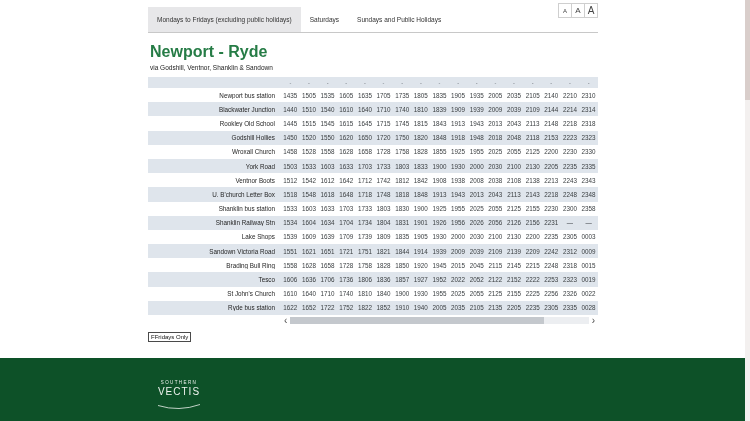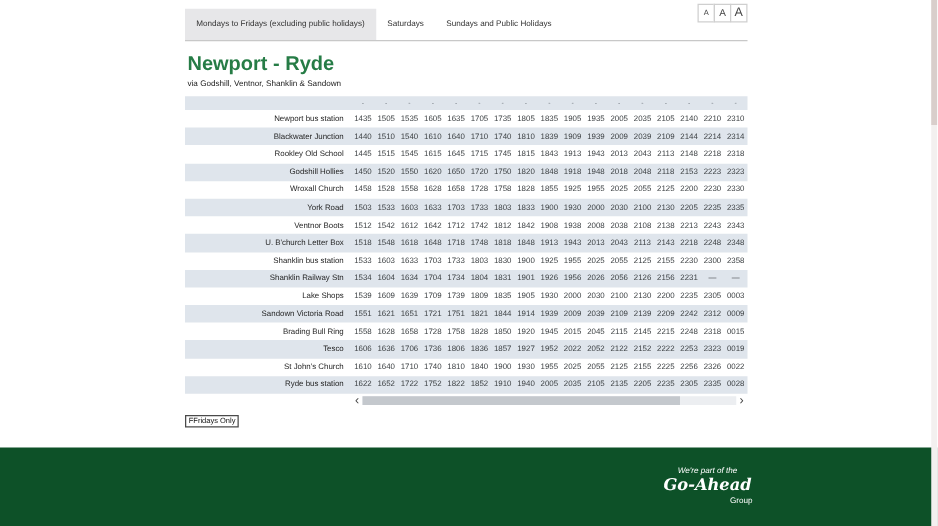--- a/index.html
+++ b/index.html
@@ -430,23 +430,25 @@
       <div class="track">
         <div class="thumb"></div>
       </div>
       <span class="chev">›</span>
     </div>
 
     <div class="legend"><span>F</span><span>Fridays Only</span></div>
   </div>
 
   <div class="footer">
-    <div class="tagline">
-      <div class="tag1">We're part of the</div>
-      <div class="tag2">Go-Ahead</div>
-      <div class="tag3">Group</div>
+    <div class="logo">
+      <div class="logo-top">SOUTHERN</div>
+      <div class="logo-main">VECTIS</div>
+      <svg width="46" height="7" viewBox="0 0 46 7">
+          <path d="M2 1.5 Q 23 8 44 0.5" stroke="#eef3ee" stroke-width="0.8" fill="none"></path>
+        </svg>
     </div>
   </div>
 
   <div class="vscroll">
     <div class="vthumb"></div>
   </div>
 </div>
 
 </body></html>

